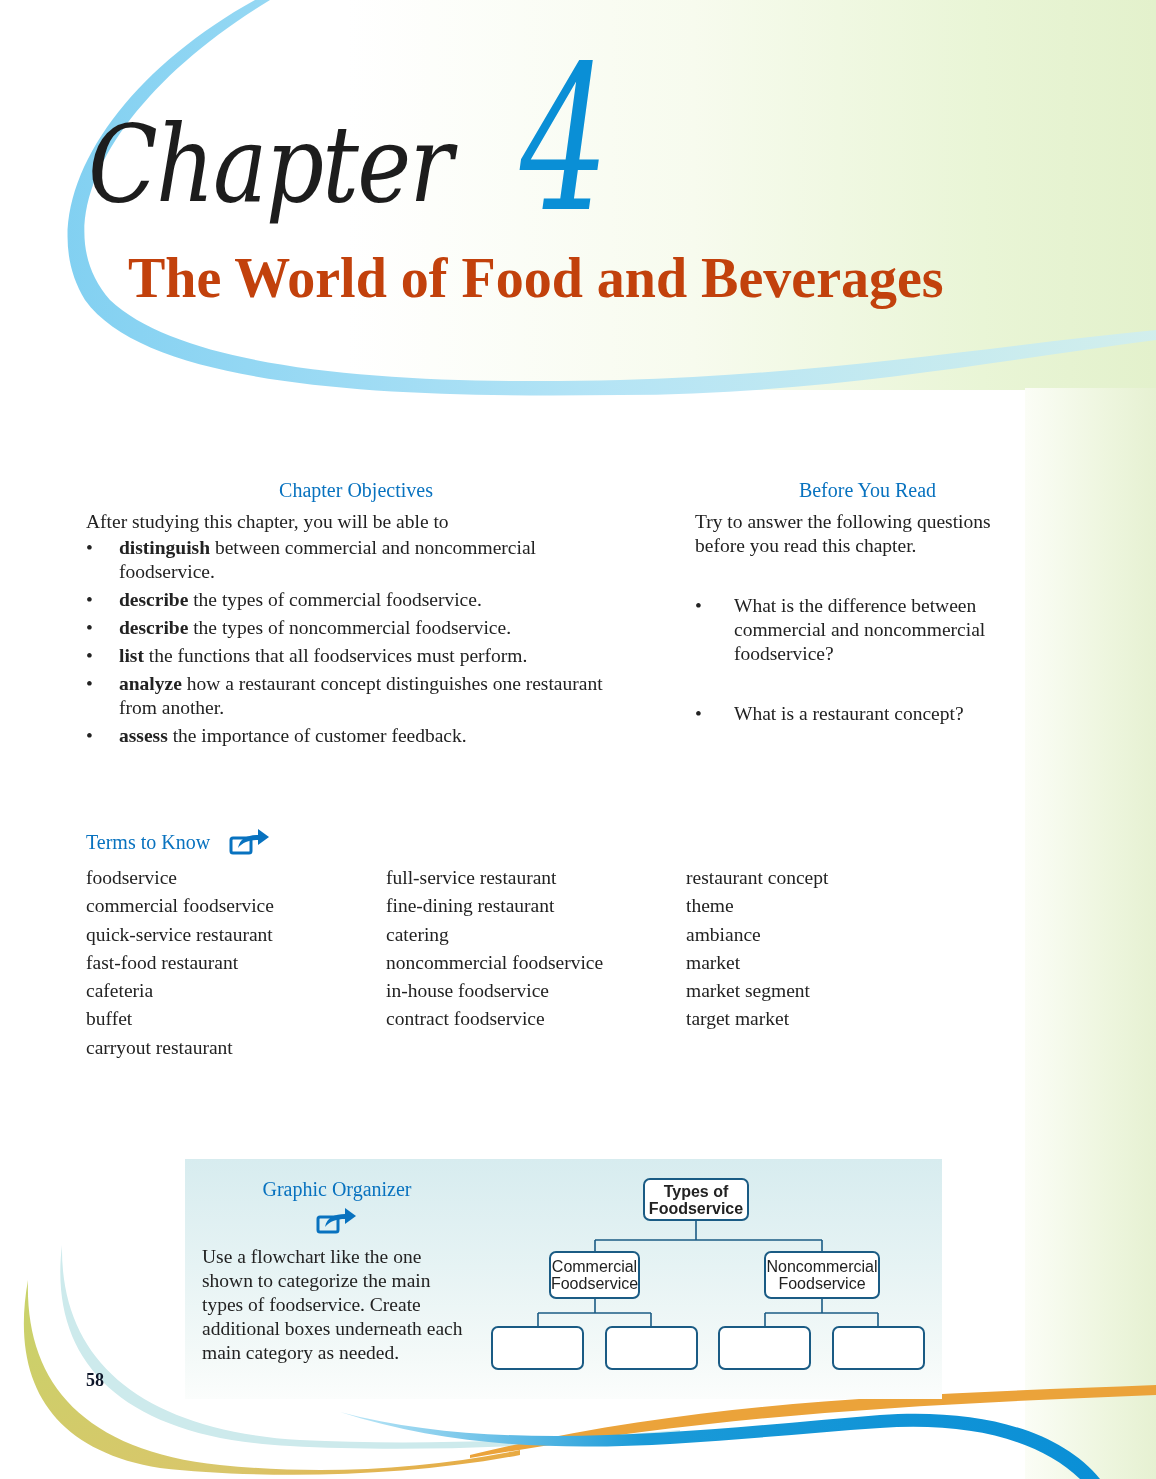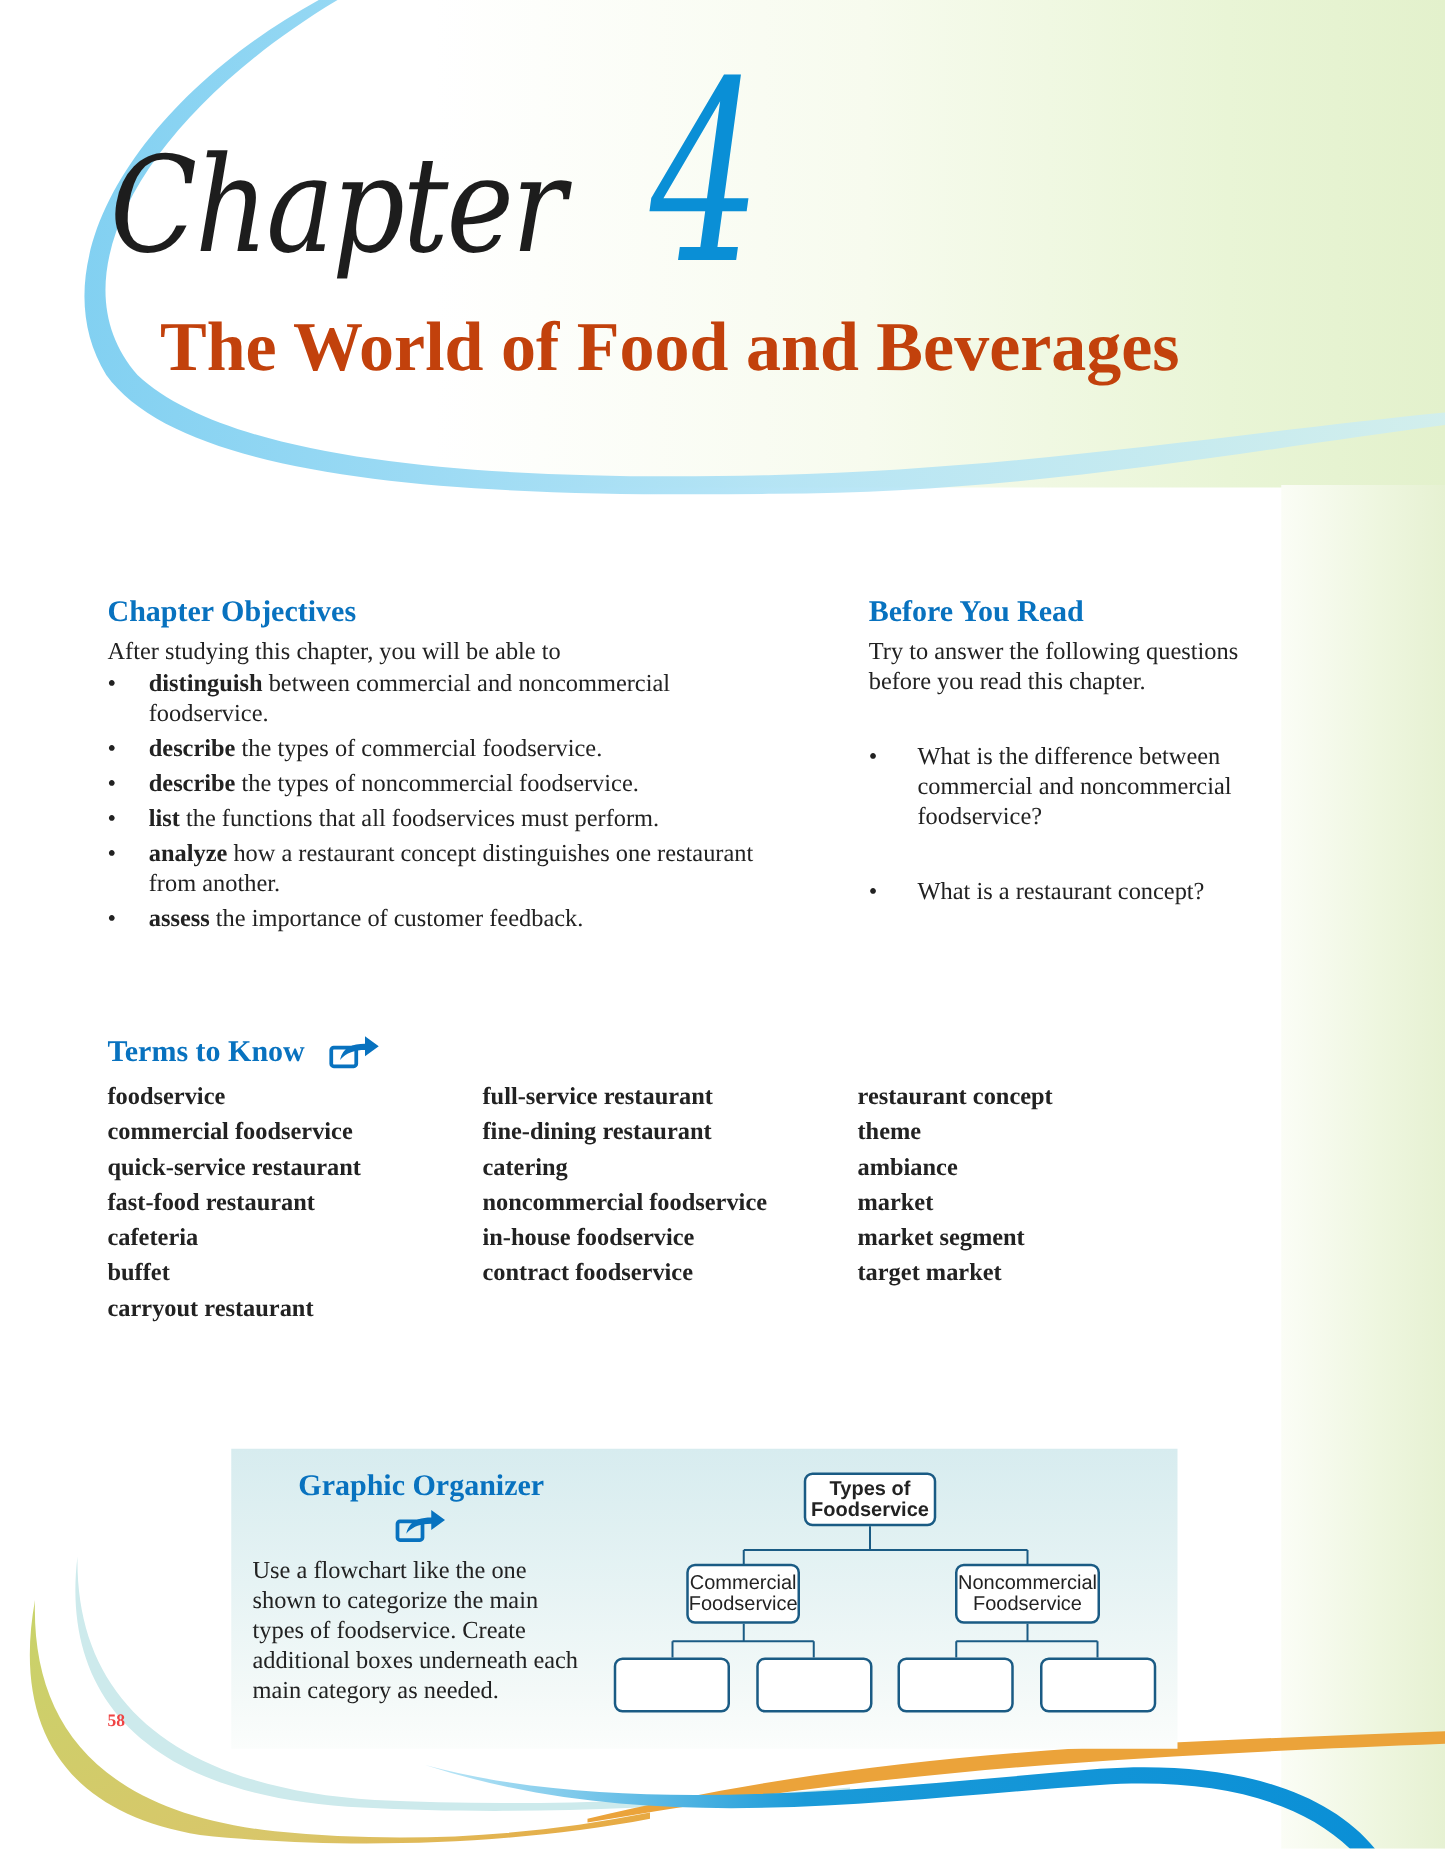--- a/index.html
+++ b/index.html
@@ -29,56 +29,56 @@
     font-family: "DejaVu Serif", "Liberation Serif", serif; font-style: italic;
     font-size: 200px; line-height: 1; color: #0a8fd6;
     transform: scaleX(0.7); transform-origin: left;
   }
   .chapter-title {
     position: absolute; left: 128px; top: 250px;
     font-family: "Liberation Serif", "DejaVu Serif", serif; font-weight: bold;
     font-size: 56px; line-height: 1; color: #c2410c; white-space: nowrap;
   }
   .section-heading {
-    font-family: "Liberation Serif", "DejaVu Serif", serif; font-weight: bold;
-    color: #0872bf; font-size: 24px; margin: 0 0 8px 0; white-space: nowrap;
+    font-family: "Liberation Serif", "DejaVu Serif", serif; font-weight: normal;
+    color: #0872bf; font-size: 20px; margin: 0 0 8px 0; white-space: nowrap; text-align: center;
   }
   .body-text {
     font-family: "Liberation Serif", "DejaVu Serif", serif;
     font-size: 19.5px; line-height: 24px; color: #222;
   }
   .objectives { position: absolute; left: 86px; top: 478px; width: 540px; }
   .before-read { position: absolute; left: 695px; top: 478px; width: 345px; }
   ul.bullets { list-style: none; margin: 2px 0 0 0; padding: 0; }
   ul.bullets li { position: relative; padding-left: 33px; margin-bottom: 4px; }
   ul.bullets li::before { content: "•"; position: absolute; left: 0; top: 0; }
   .before-read ul.bullets li { padding-left: 39px; margin-top: 36px; }
   .terms { position: absolute; left: 86px; top: 826px; width: 900px; }
   .terms-heading-row { display: flex; align-items: center; gap: 18px; margin-bottom: 6px; }
   .terms-heading-row .section-heading { margin: 0; }
-  .terms-grid { display: flex; font-weight: bold; }
+  .terms-grid { display: flex; }
   .terms-col { width: 321px; }
   .terms-col div { height: 28.3px; line-height: 28px; }
   .share-icon { display: inline-block; width: 44px; height: 32px; }
   .organizer {
     position: absolute; left: 185px; top: 1159px; width: 757px; height: 240px;
     background: linear-gradient(180deg, #d7ecef 0%, #e6f3f4 45%, #f3f9f8 80%, #fbfdfc 100%);
   }
   .organizer-text { position: absolute; left: 17px; top: 18px; width: 270px; }
   .organizer-text .section-heading { display: flex; align-items: center; gap: 4px; margin-bottom: 8px; flex-direction: column; }
   .fc-box {
     position: absolute; background: #fff; border: 2px solid #1a5b84; border-radius: 7px;
     box-sizing: border-box; display: flex; align-items: center; justify-content: center;
     text-align: center; font-family: "Liberation Sans", "DejaVu Sans", sans-serif;
     font-size: 16px; line-height: 17px; color: #222;
   }
   .fc-box.root { font-weight: bold; }
   .page-num {
     position: absolute; left: 86px; top: 1370px;
-    font-family: "Liberation Serif", "DejaVu Serif", serif; font-weight: bold; font-size: 14px; color: #ef4444;
+    font-family: "Liberation Serif", "DejaVu Serif", serif; font-weight: bold; font-size: 18px; color: #0f172a;
   }
 </style>
 </head>
 <body>
 
 <div class="bg-top"></div>
 <div class="bg-right"></div>
 
 <svg class="deco" width="1156" height="1479" viewBox="0 0 1156 1479">
   <defs>

